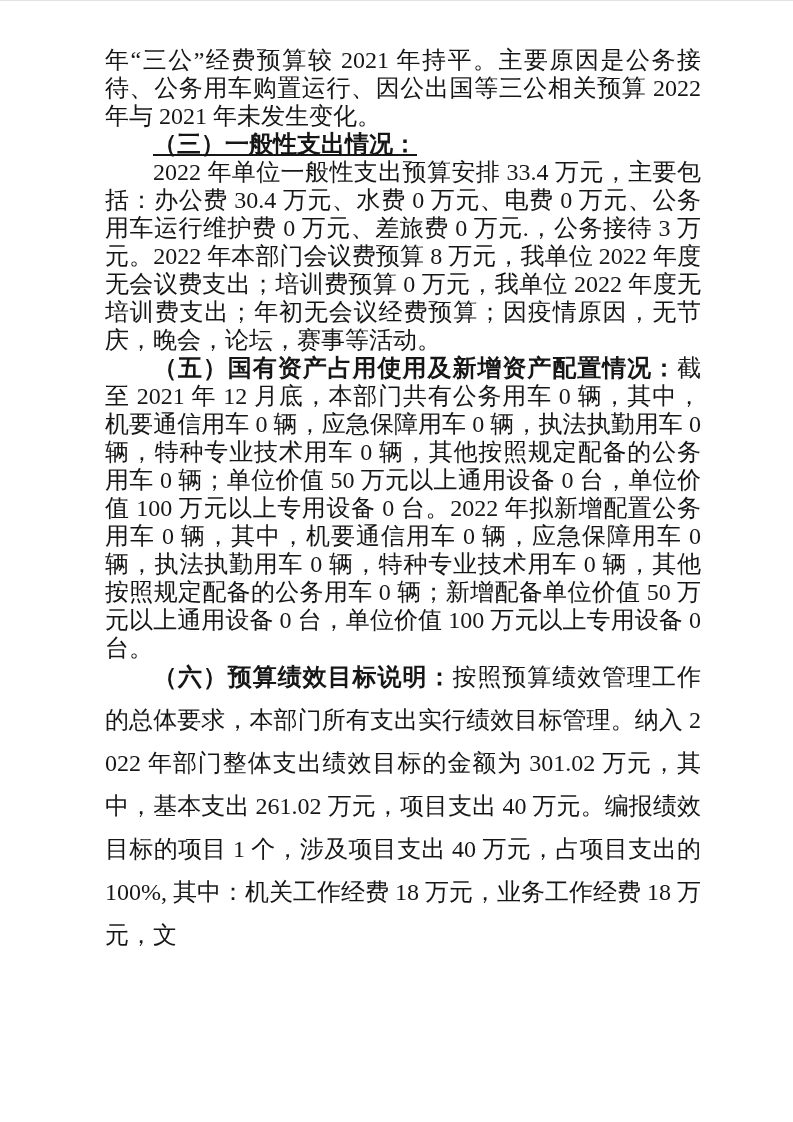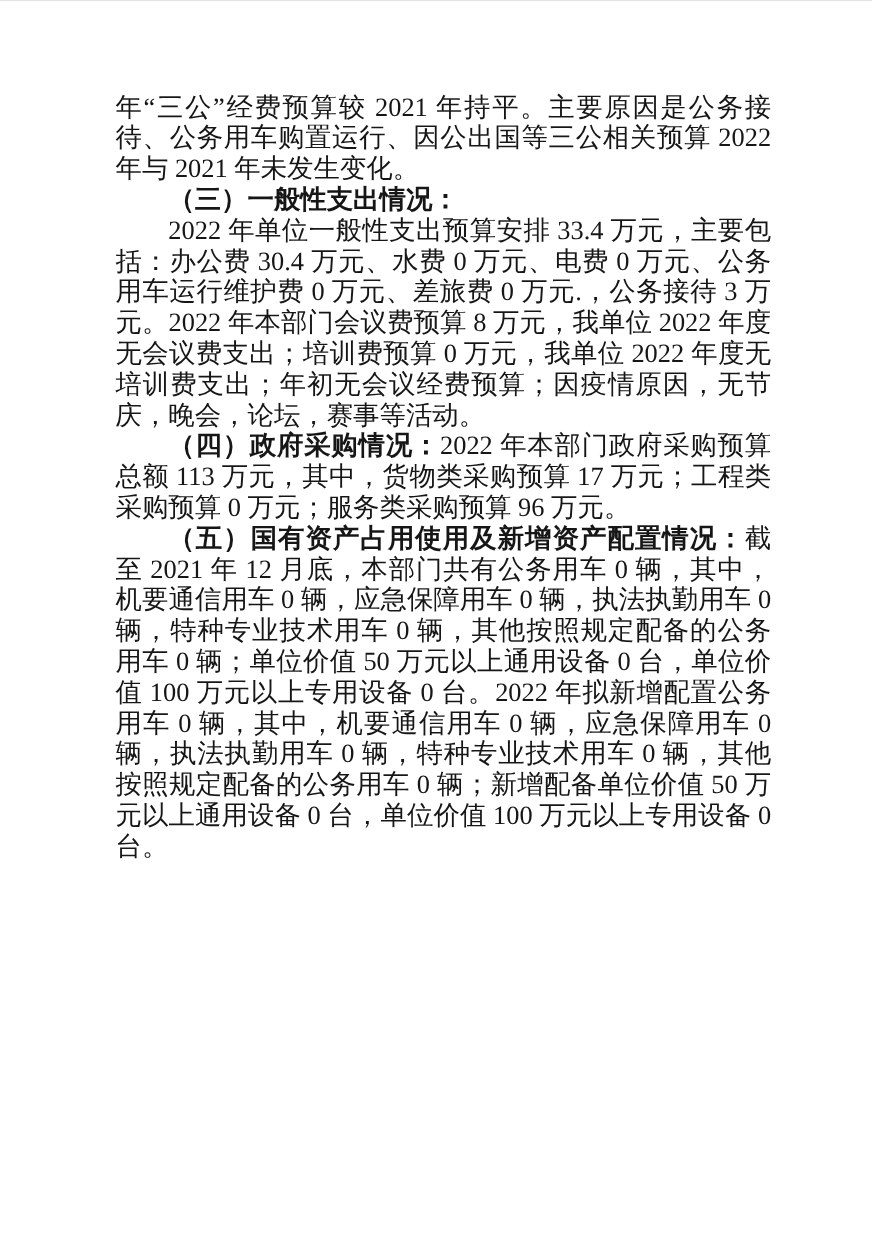--- a/index.html
+++ b/index.html
@@ -10,53 +10,54 @@
   body {
     width: 793px;
     height: 1122px;
     overflow: hidden;
     font-family: "Liberation Serif", "DejaVu Serif", serif;
     color: #161616;
     border-top: 1px solid #e3e3e3;
     box-sizing: border-box;
   }
   .page {
-    padding: 83px 92px 0 105px;
+    padding: 45px 92px 0 105px;
   }
   .page p {
     margin: 0;
     font-size: 24px;
     line-height: 28px;
     text-align: justify;
     text-justify: inter-ideograph;
     word-break: break-all;
   }
   .page p.indent {
     text-indent: 2em;
   }
   .page p.heading-line b {
     font-weight: bold;
+    text-decoration: underline;
   }
   .lead {
     font-weight: bold;
   }
   .page p.wide-spacing {
     line-height: 43px;
     margin-top: -6px;
   }
 </style>
 </head>
 <body>
 
 <div class="page">
 
   <p class="body-text">年“三公”经费预算较 2021 年持平。主要原因是公务接待、公务用车购置运行、因公出国等三公相关预算 2022 年与 2021 年未发生变化。</p>
 
   <p class="body-text indent heading-line"><b>（三）一般性支出情况：</b></p>
 
   <p class="body-text indent">2022 年单位一般性支出预算安排 33.4 万元，主要包括：办公费 30.4 万元、水费 0 万元、电费 0 万元、公务用车运行维护费 0 万元、差旅费 0 万元.，公务接待 3 万元。2022 年本部门会议费预算 8 万元，我单位 2022 年度无会议费支出；培训费预算 0 万元，我单位 2022 年度无培训费支出；年初无会议经费预算；因疫情原因，无节庆，晚会，论坛，赛事等活动。</p>
 
-  <p class="body-text indent"><b class="lead">（四）政府采购情况：</b><span>2022 年本部门政府采购预算总额 113 万元，其中，货物类采购预算 17 万元；工程类采购预算 0 万元；服务类采购预算 96 万元。</span></p>
 
   <p class="body-text indent"><b class="lead">（五）国有资产占用使用及新增资产配置情况：</b><span>截至 2021 年 12 月底，本部门共有公务用车 0 辆，其中，机要通信用车 0 辆，应急保障用车 0 辆，执法执勤用车 0 辆，特种专业技术用车 0 辆，其他按照规定配备的公务用车 0 辆；单位价值 50 万元以上通用设备 0 台，单位价值 100 万元以上专用设备 0 台。2022 年拟新增配置公务用车 0 辆，其中，机要通信用车 0 辆，应急保障用车 0 辆，执法执勤用车 0 辆，特种专业技术用车 0 辆，其他按照规定配备的公务用车 0 辆；新增配备单位价值 50 万元以上通用设备 0 台，单位价值 100 万元以上专用设备 0 台。</span></p>
 
+  <p class="body-text indent wide-spacing"><b class="lead">（六）预算绩效目标说明：</b><span>按照预算绩效管理工作的总体要求，本部门所有支出实行绩效目标管理。纳入 2022 年部门整体支出绩效目标的金额为 301.02 万元，其中，基本支出 261.02 万元，项目支出 40 万元。编报绩效目标的项目 1 个，涉及项目支出 40 万元，占项目支出的 100%, 其中：机关工作经费 18 万元，业务工作经费 18 万元，文</span></p>
 
 </div>
 
 </body></html>

